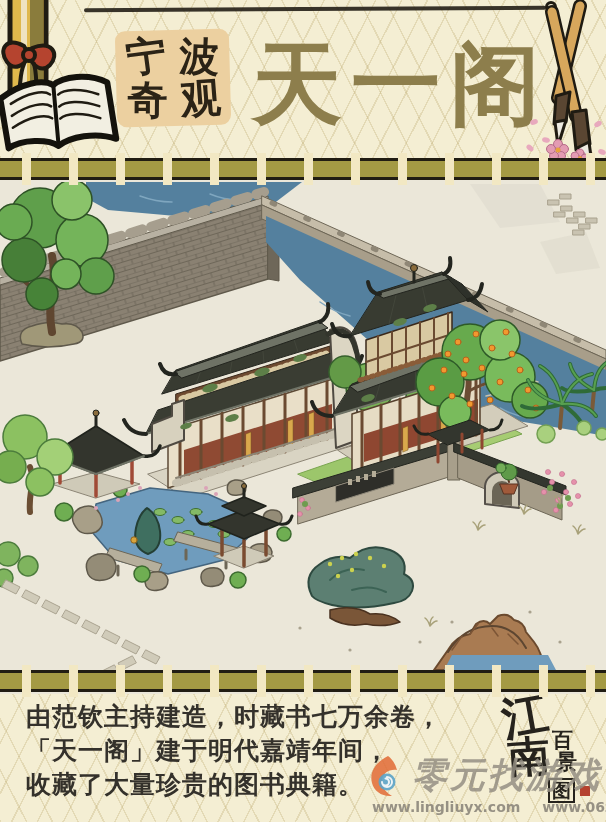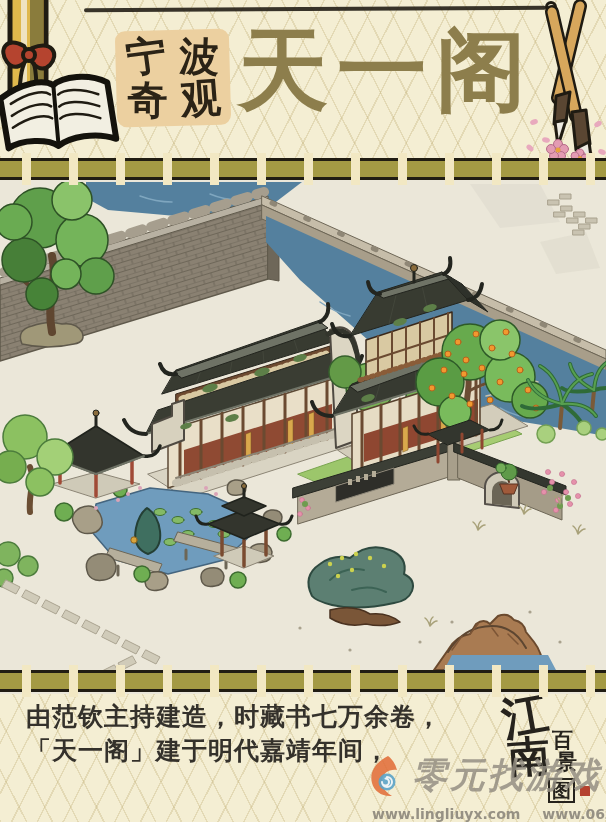--- a/index.html
+++ b/index.html
@@ -14,21 +14,21 @@
   .topline{position:absolute;left:84px;top:7px;width:462px;height:4px;background:#27231a;
            border-radius:2px;transform:rotate(-.3deg);opacity:.92;}
   .badge{position:absolute;left:116px;top:30px;width:114px;height:96px;background:#ecd0a0;
          border-radius:10px;transform:rotate(-1.5deg);display:grid;
          grid-template-columns:1fr 1fr;place-items:center;padding:4px;box-sizing:border-box;}
   .badge span{font-size:40px;font-weight:bold;color:#2b2316;line-height:1;}
   .badge span:nth-child(1){transform:rotate(-6deg);}
   .badge span:nth-child(2){transform:rotate(4deg) translateY(2px);}
   .badge span:nth-child(3){transform:rotate(2deg);}
   .badge span:nth-child(4){transform:rotate(-3deg);}
-  .title{position:absolute;left:238px;top:10px;margin:0;font-size:90px;font-weight:bold;
+  .title{position:absolute;left:238px;top:10px;margin:14px;font-size:90px;font-weight:bold;
          color:#8d7e4c;letter-spacing:9px;white-space:nowrap;}
   .hdr-icon{position:absolute;}
   
   .band{position:absolute;left:0;width:606px;height:32px;z-index:4;
     background-image:
       repeating-linear-gradient(90deg, #f2e8c3 0 9px, transparent 9px 47px),
       linear-gradient(#211d13 0 3px, #a49a44 3px 19px, #211d13 19px 22px);
     background-size:100% 100%, 100% 22px;
     background-position:22px 0, 0 5px;
     background-repeat:no-repeat;}
@@ -47,21 +47,21 @@
   .jn-b{left:8px;top:42px;font-size:42px;transform:rotate(-4deg);}
   .jn-c{left:52px;top:36px;font-size:21px;}
   .jn-d{left:56px;top:58px;font-size:21px;}
   .jn-e{left:48px;top:84px;font-size:19px;border:2px solid #26231d;padding:1px 2px;}
   .jn-seal{left:80px;top:92px;width:10px;height:10px;background:#b5422e;}
   .watermark{position:absolute;left:366px;top:58px;width:240px;
              font-family:"DejaVu Sans","Liberation Sans",sans-serif;}
   .wm-row{display:flex;align-items:center;gap:6px;font-style:italic;}
   .wm-name{font-size:35px;font-weight:bold;color:rgba(148,142,131,.85);letter-spacing:3px;
            white-space:nowrap;}
-  .wm-urls{display:flex;gap:22px;margin-top:7px;margin-left:6px;}
+  .wm-urls{display:flex;gap:22px;margin-top:0;margin-left:6px;}
   .wm-urls span{font-size:14px;font-weight:bold;color:rgba(140,134,123,.9);white-space:nowrap;}
 </style>
 </head>
 <body>
 
 <div class="page">
 
   <div class="header paper">
     <div class="topline"></div>
 
@@ -578,20 +578,21 @@
       <path d="M448,470 q16,-26 44,-26 q22,0 34,22" fill="none" stroke="#5d4631" stroke-width="2"></path>
       <path d="M452,468 l10,-14 M470,452 l8,-10 M492,446 l6,8 M508,452 l10,10" stroke="#7c5536" stroke-width="1.5"></path>
       <polygon points="444,488 452,473 548,473 556,488" fill="#6f9cbd"></polygon>
     </g>
   </svg>
 
   <div class="footer paper">
     <div class="desc">
       <p>由范钦主持建造，时藏书七万余卷，</p>
       <p>「天一阁」建于明代嘉靖年间，</p>
+      <p>收藏了大量珍贵的图书典籍。</p>
     </div>
 
     <div class="jn-logo">
       <span class="jn-a">江</span>
       <span class="jn-b">南</span>
       <span class="jn-c">百</span>
       <span class="jn-d">景</span>
       <span class="jn-e">图</span>
       <span class="jn-seal"></span>
     </div>

